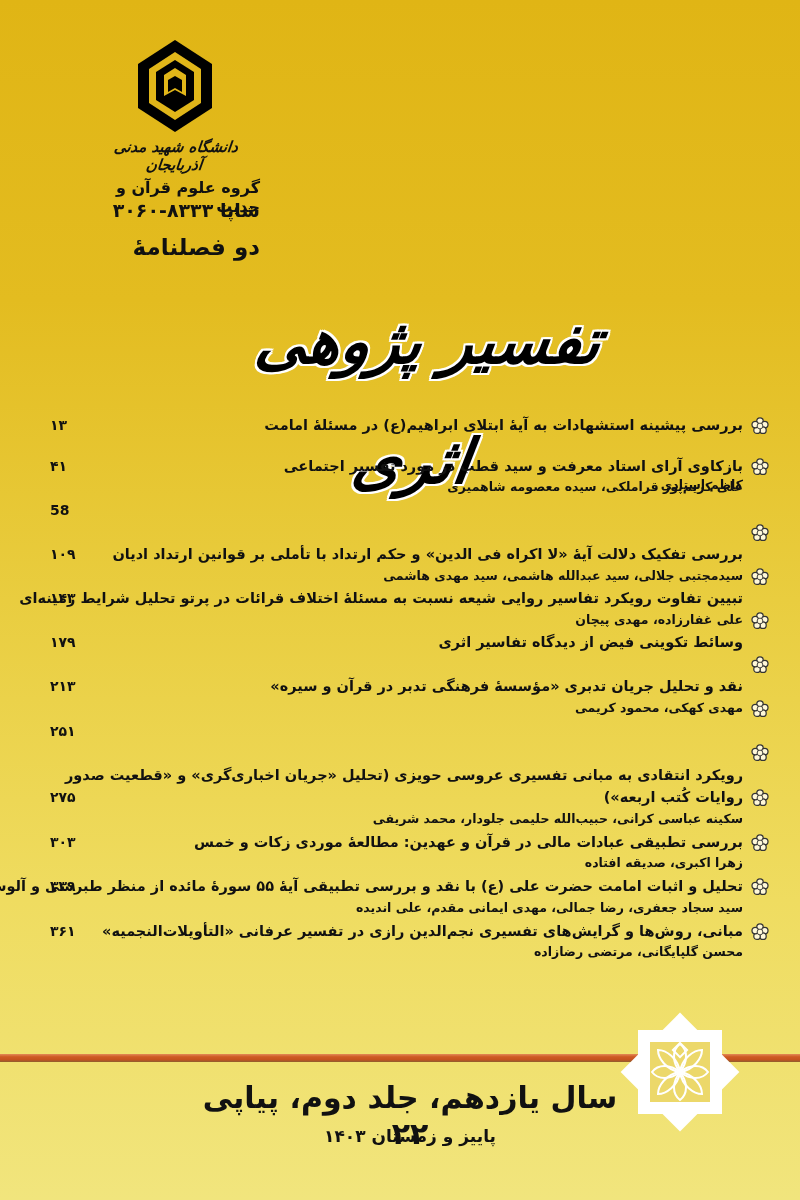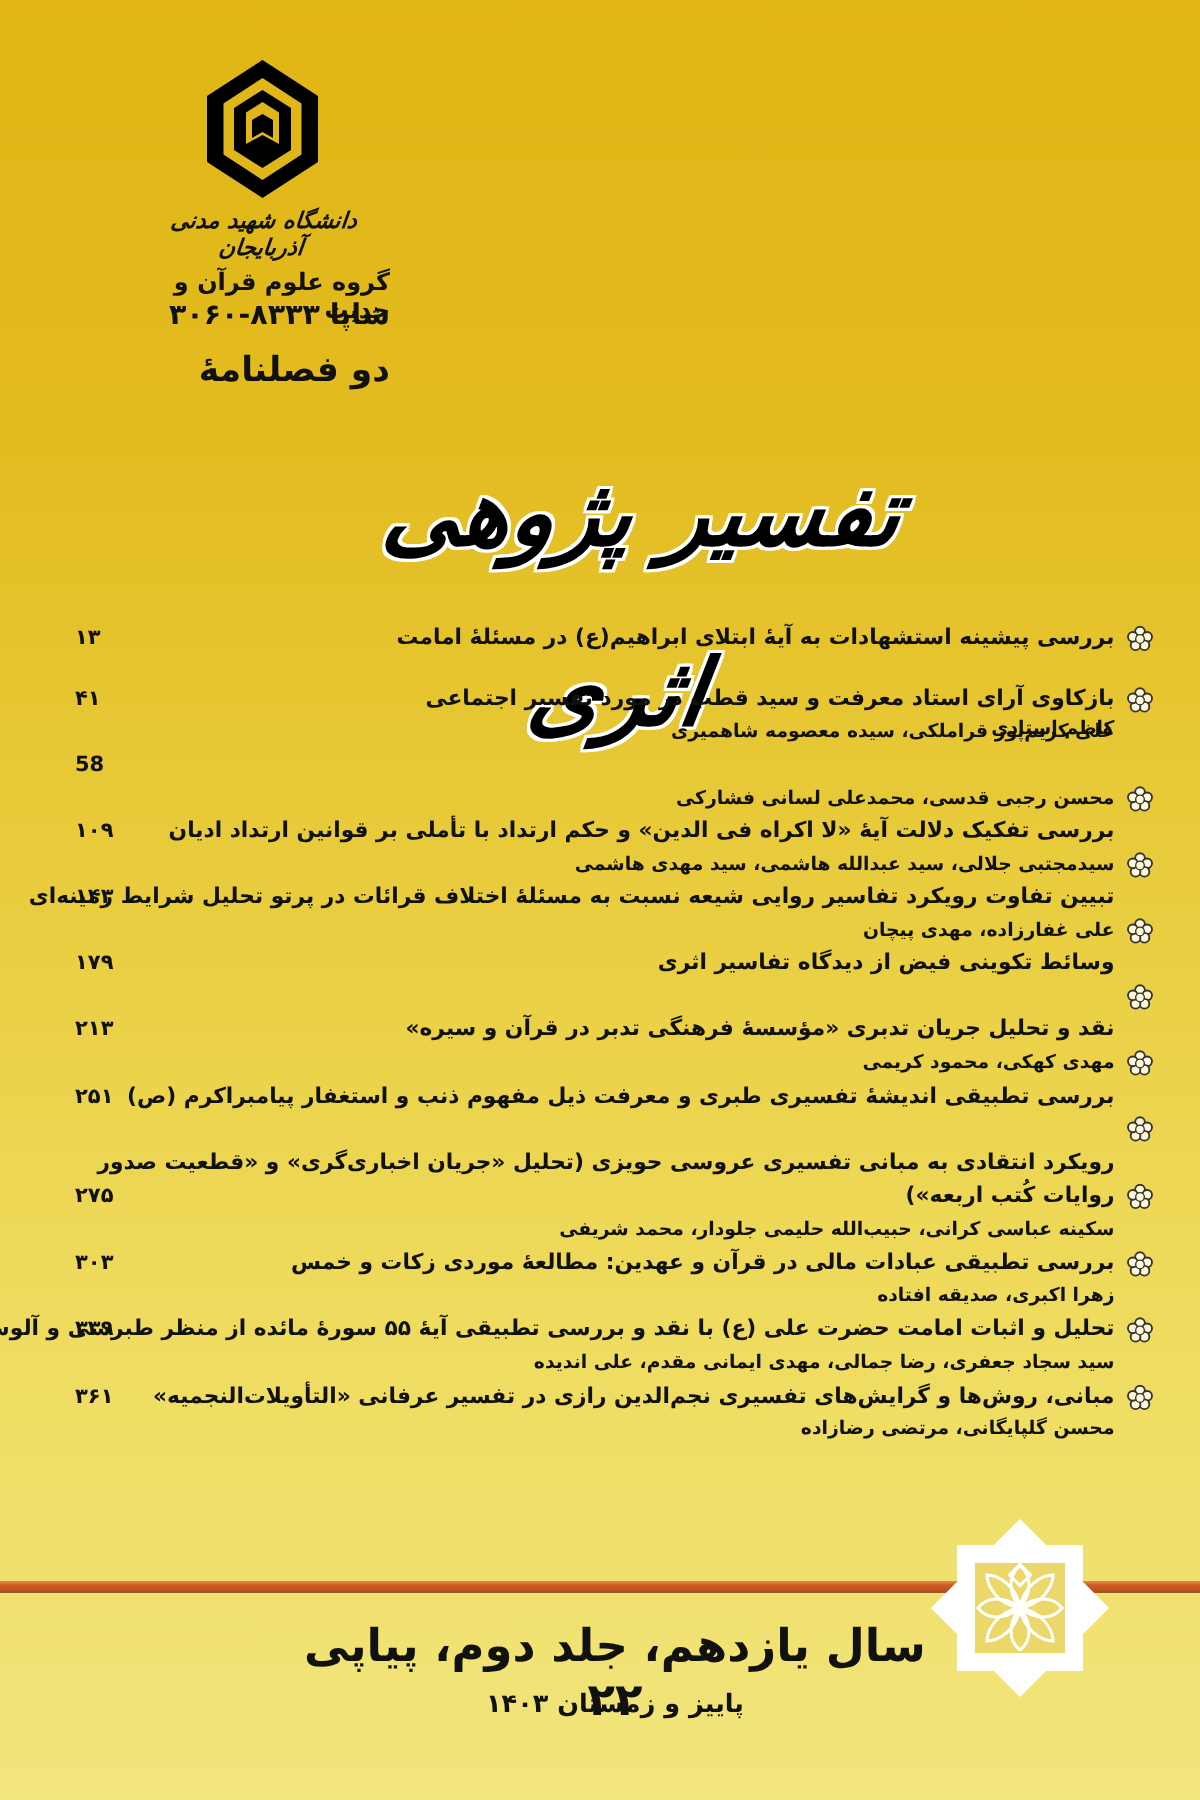--- a/index.html
+++ b/index.html
@@ -125,21 +125,20 @@
       <span class="bullet"><svg viewBox="0 0 20 20" width="18" height="18">
           <g fill="#fff8d8" stroke="#333" stroke-width="1.4">
             <circle cx="10" cy="4.5" r="3.6"></circle>
             <circle cx="15.3" cy="8.4" r="3.6"></circle>
             <circle cx="13.3" cy="14.6" r="3.6"></circle>
             <circle cx="6.7" cy="14.6" r="3.6"></circle>
             <circle cx="4.7" cy="8.4" r="3.6"></circle>
           </g>
           <circle cx="10" cy="10" r="3.2" fill="#fff8d8" stroke="#333" stroke-width="1"></circle>
         </svg></span>
-      <span class="text">محسن رجبی قدسی، محمدعلی لسانی فشارکی</span>
     </div>
     <div class="toc-row" style="top: 129px;">
       <span class="text">بررسی تفکیک دلالت آیهٔ «لا اکراه فی الدین» و حکم ارتداد با تأملی بر قوانین ارتداد ادیان</span>
       <span class="page">۱۰۹</span>
     </div>
     <div class="toc-row author" style="top: 151px;">
       <span class="bullet"><svg viewBox="0 0 20 20" width="18" height="18">
           <g fill="#fff8d8" stroke="#333" stroke-width="1.4">
             <circle cx="10" cy="4.5" r="3.6"></circle>
             <circle cx="15.3" cy="8.4" r="3.6"></circle>
@@ -195,21 +194,20 @@
             <circle cx="15.3" cy="8.4" r="3.6"></circle>
             <circle cx="13.3" cy="14.6" r="3.6"></circle>
             <circle cx="6.7" cy="14.6" r="3.6"></circle>
             <circle cx="4.7" cy="8.4" r="3.6"></circle>
           </g>
           <circle cx="10" cy="10" r="3.2" fill="#fff8d8" stroke="#333" stroke-width="1"></circle>
         </svg></span>
       <span class="text">مهدی کهکی، محمود کریمی</span>
     </div>
     <div class="toc-row" style="top: 306px;">
-      <span class="text">بررسی تطبیقی اندیشهٔ تفسیری طبری و معرفت ذیل مفهوم ذنب و استغفار پیامبراکرم (ص)</span>
       <span class="page">۲۵۱</span>
     </div>
     <div class="toc-row author" style="top: 327px;">
       <span class="bullet"><svg viewBox="0 0 20 20" width="18" height="18">
           <g fill="#fff8d8" stroke="#333" stroke-width="1.4">
             <circle cx="10" cy="4.5" r="3.6"></circle>
             <circle cx="15.3" cy="8.4" r="3.6"></circle>
             <circle cx="13.3" cy="14.6" r="3.6"></circle>
             <circle cx="6.7" cy="14.6" r="3.6"></circle>
             <circle cx="4.7" cy="8.4" r="3.6"></circle>

